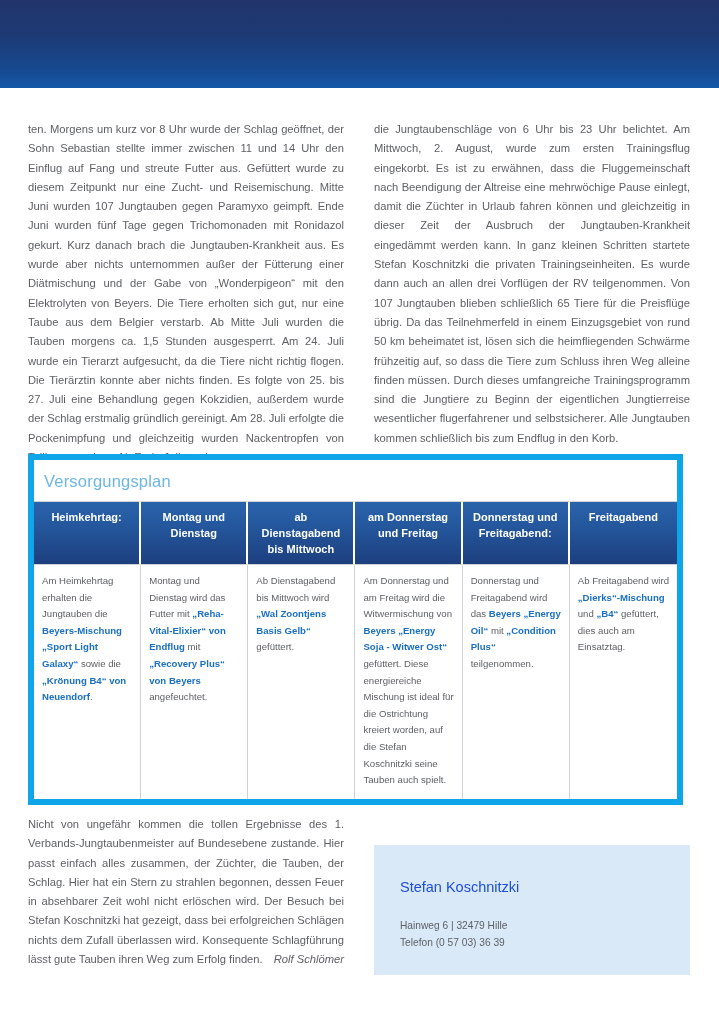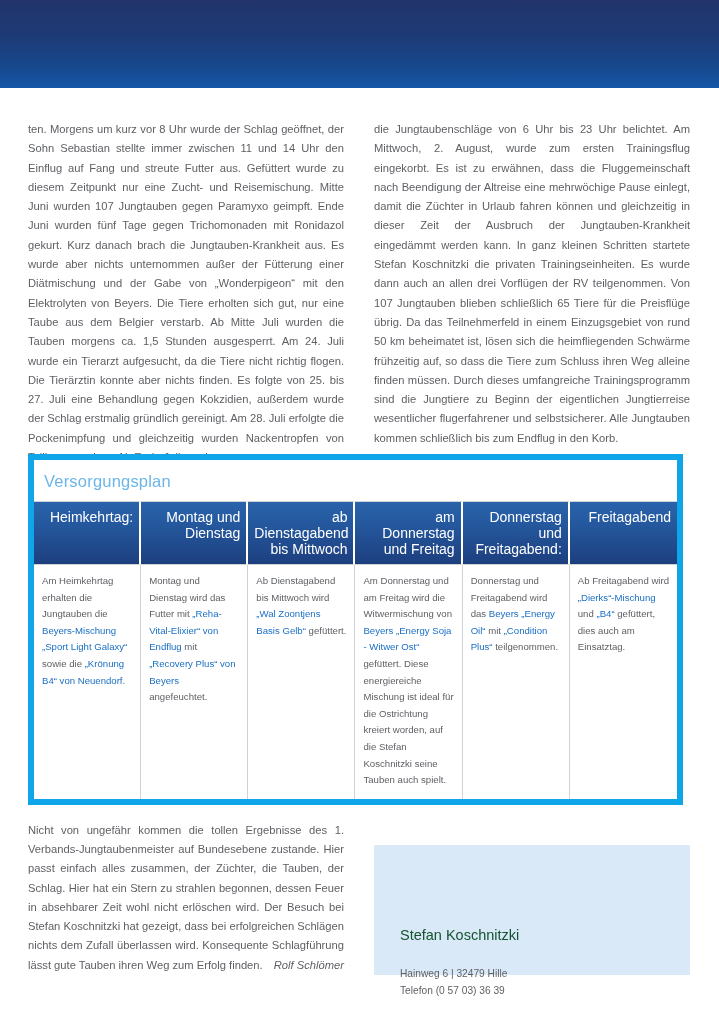--- a/index.html
+++ b/index.html
@@ -77,24 +77,24 @@
   }
   .plan-table {
     width: 100%;
     border-collapse: separate;
     border-spacing: 0;
     table-layout: fixed;
   }
   .plan-table th {
     background: linear-gradient(to bottom, #2a63ab 0%, #255aa0 30%, #1d3f7f 100%);
     color: #ffffff;
-    font-size: 14px;
-    font-weight: normal;
+    font-size: 11px;
+    font-weight: bold;
     line-height: 16px;
-    text-align: right;
+    text-align: center;
     padding: 7px 6px;
     height: 42px;
     vertical-align: top;
     border-right: 2px solid #ffffff;
     border-top: 1px solid #cfd2d6;
     border-bottom: 1px solid #cfd2d6;
   }
   .plan-table th:last-child { border-right: none; }
 
   .plan-table td {
@@ -104,48 +104,46 @@
     vertical-align: top;
     padding: 8px 8px 10px 8px;
     border-right: 1px solid #cfd2d6;
     height: 222px;
     box-sizing: border-box;
   }
   .plan-table td:last-child { border-right: none; }
 
   .hl {
     color: #1a6fc4;
-    font-weight: normal;
+    font-weight: bold;
   }
 
   
   .bottom {
     position: absolute;
     left: 28px;
     top: 727px;
     width: 663px;
     display: flex;
     gap: 30px;
-    align-items: flex-end;
   }
   .bottom .col { width: 316px; }
 
   .contact {
     width: 316px;
     background: #d9e9f8;
     box-sizing: border-box;
     padding: 34px 26px 40px 26px;
     margin-top: 30px;
     height: 130px;
   }
   .contact-name {
     font-size: 14.5px;
-    color: #14532d;
+    color: #1d4ed8;
     margin-bottom: 22px;
-    margin-top: 48px;
   }
   .contact-line {
     font-size: 10.2px;
     line-height: 17px;
     color: #5d5f63;
   }
   .clearfix::after { content: ""; display: block; clear: both; }
 </style>
 </head>
 <body>

